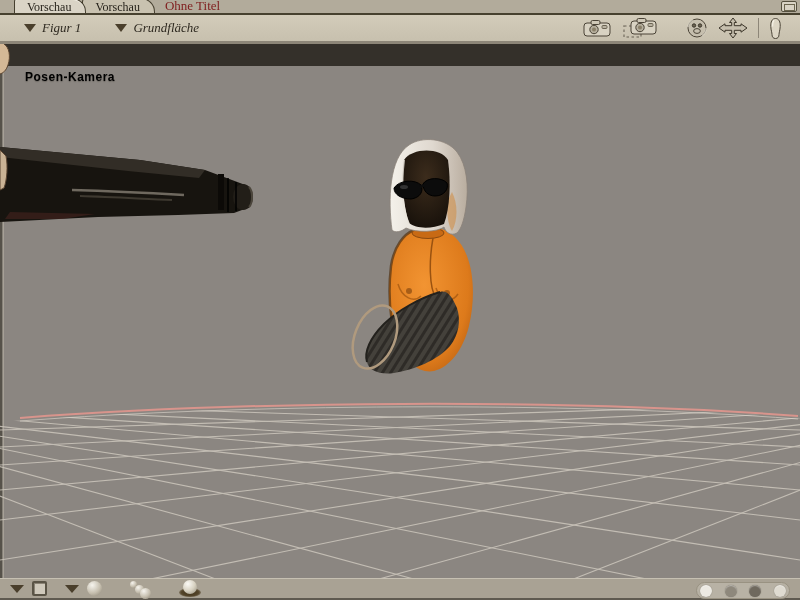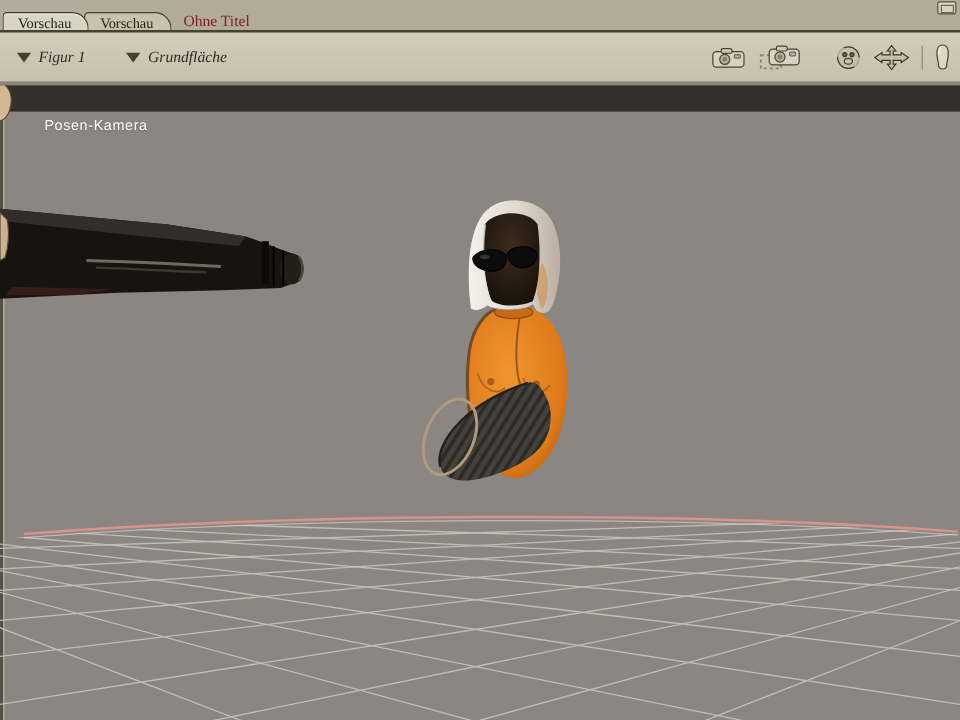--- a/index.html
+++ b/index.html
@@ -1,53 +1,53 @@
 <!DOCTYPE html>
 <html><head>
 <meta charset="utf-8">
 <style>
   * { margin:0; padding:0; box-sizing:border-box; }
   html,body { width:800px; height:600px; overflow:hidden; background:#8b8681;
               font-family:"Liberation Sans", sans-serif; }
   .app { position:relative; width:800px; height:600px; background:#8b8681; }
 
   
-  .tabbar { position:relative; height:27px; background:#b2ab9b; display:flex;
-            align-items:flex-end; overflow:hidden; border-bottom:2px solid #47412f; }
+  .tabbar { position:relative; height:15px; background:#b2ab9b; display:flex;
+            align-items:flex-end; overflow:hidden; border-bottom:2px solid #47412f;padding-left:12px; }
   .tab { height:15px; padding:1px 14px 0 12px; font-family:"Liberation Serif", serif;
          font-size:12px; color:#27231b; border:1px solid #443e2e; border-bottom:none;
          border-radius:4px 14px 0 0; margin-right:-4px; position:relative; }
   .tab.active { background:#dad4c6; z-index:3; margin-left:2px; box-shadow:inset 0 1px 0 #f2eee4; }
   .tab.inactive { background:#c9c2b0; z-index:2; }
   .doc-title { font-family:"Liberation Serif", serif; font-size:13px; color:#7f1d1d;
                margin-left:14px; position:relative; top:1px; z-index:1; }
   .corner-widget { position:absolute; right:3px; top:1px; width:16px; height:11px;
                    background:#d9d3c5; border:1px solid #55503f; border-radius:2px; }
   .corner-widget::after{ content:""; position:absolute; left:2px; top:2px; width:9px; height:5px;
                    border:1px solid #6b654f; }
 
   
-  .toolbar { height:44px; background:linear-gradient(#d3ccba,#c7c0ae);
+  .toolbar { height:29px; background:linear-gradient(#d3ccba,#c7c0ae);
              border-bottom:3px solid #8d8678; display:flex; align-items:center;
-             padding:0 6px; }
+             padding:0 16px; }
   .selector { display:flex; align-items:center; gap:6px; cursor:pointer; margin-left:8px; }
   .selector.second { margin-left:34px; }
   .tri-down { width:0; height:0; border-left:6px solid transparent; border-right:6px solid transparent;
               border-top:8px solid #4a3f2c; }
   .selector .lbl { font-family:"Liberation Serif", serif; font-style:italic; font-size:13px;
                    color:#2e2920; }
   .cam-icons { margin-left:auto; display:flex; align-items:center; gap:10px; padding-right:2px; }
   .icn { display:flex; align-items:center; justify-content:center; }
   .tb-divider { width:1px; height:20px; background:#8d8678; }
 
   
   .viewport { position:relative; width:800px; height:534px; background:#8b8681; }
   .scene { position:absolute; inset:0; display:block; }
-  .cam-label { position:absolute; left:25px; top:26px; font-size:12px; font-weight:normal;
-               color:#ffffff; letter-spacing:0.5px; text-shadow:0 1px 1px rgba(60,56,50,.35);margin-left:12px; }
+  .cam-label { position:absolute; left:25px; top:26px; font-size:12px; font-weight:bold;
+               color:#000000; letter-spacing:0.5px; text-shadow:0 1px 1px rgba(60,56,50,.35); }
 
   
   .bottombar { position:relative; height:22px; background:#a9a294; border-top:1px solid #c6c0b2;
                border-bottom:2px solid #5f5a50; display:flex; align-items:center; padding:0 10px; }
   .b-tri { width:0; height:0; border-left:7px solid transparent; border-right:7px solid transparent;
            border-top:8px solid #4a3f2c; cursor:pointer; }
   .b-square { width:15px; height:15px; border:2px solid #5a5446; border-radius:2px;
               background:#cfc9bb; box-shadow:1px 1px 0 #8a8375 inset; margin-left:8px; cursor:pointer; }
   .b-sphere { width:15px; height:15px; border-radius:50%; cursor:pointer;
               background:radial-gradient(circle at 35% 28%, #f6f4ee, #c5beae 55%, #8e8778 95%); }

